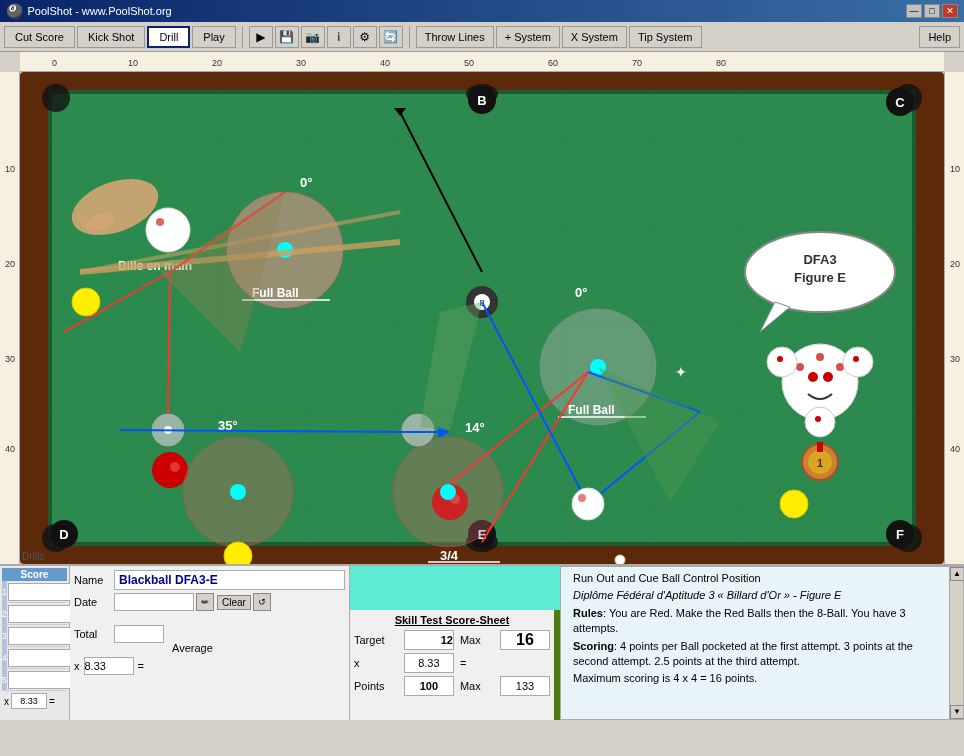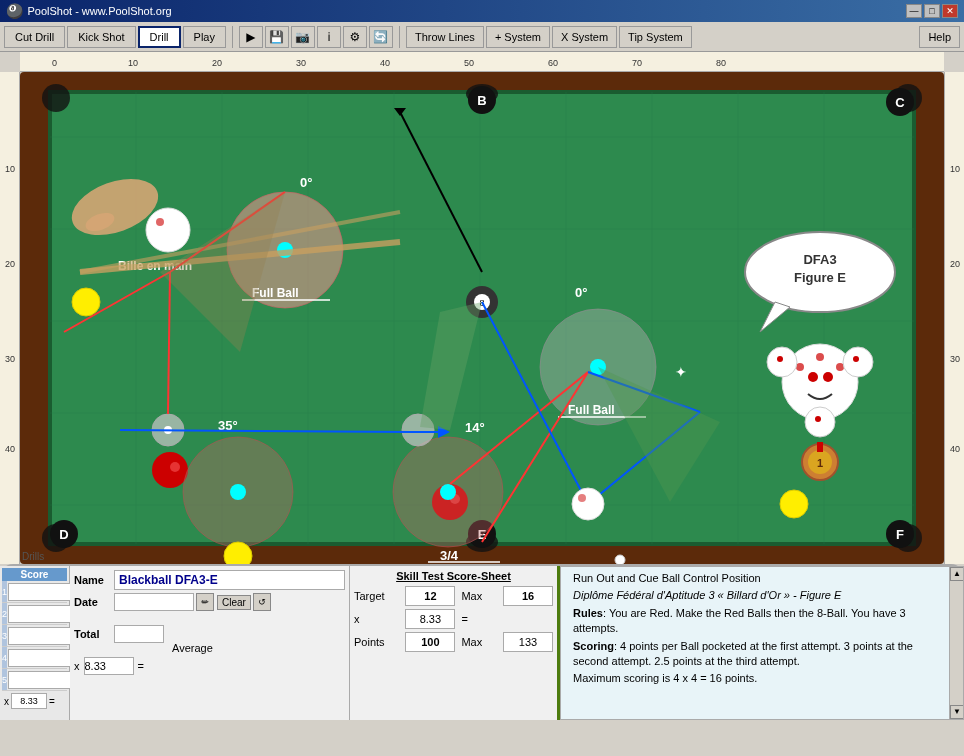--- a/index.html
+++ b/index.html
@@ -67,21 +67,20 @@
       cursor: pointer;
       display: flex; align-items: center;
     }
 
     
     .bottom-panel {
       height: 156px;
       background: #5eead4;
       border-top: 2px solid #aaa;
       display: flex;
-      border-radius: 13px;
     }
     .score-panel {
       width: 70px;
       background: #e8e8e8;
       border-right: 1px solid #aaa;
       padding: 2px;
     }
     .score-header {
       background: #6699cc;
       color: white;
@@ -122,21 +121,21 @@
       background: #f0f0f0;
     }
     .info-field {
       display: flex;
       align-items: center;
       margin-bottom: 3px;
       font-size: 11px;
     }
     .info-label {
       width: 40px;
-      font-weight: bold;
+      font-weight: normal;
     }
     .info-value {
       flex: 1;
       height: 18px;
       border: 1px solid #aaa;
       background: white;
       padding: 0 2px;
       font-size: 11px;
       font-weight: bold;
       color: #00008b;
@@ -153,22 +152,23 @@
       font-size: 10px;
       background: #d4d0c8;
       border: 1px solid #888;
       padding: 1px 4px;
       cursor: pointer;
     }
 
     .score-sheet-panel {
       width: 210px;
       padding: 4px;
-      border-right: 3px solid #4d7c0f;
+      border-right: 6px solid #4d7c0f;
       background: #f0f0f0;
+      margin-top: 44px;
     }
     .score-sheet-title {
       font-size: 11px;
       font-weight: bold;
       text-align: center;
       margin-bottom: 4px;
       text-decoration: underline;
     }
 
     .description-panel {
@@ -191,21 +191,21 @@
     <span>PoolShot - www.PoolShot.org</span>
   </div>
   <div class="title-bar-controls">
     <div class="title-bar-btn">—</div>
     <div class="title-bar-btn">□</div>
     <div class="title-bar-btn" style="background:#c0392b;color:white;">✕</div>
   </div>
 </div>
 
 <div class="menu-bar">
-  <button class="menu-btn">Cut Drill</button>
+  <button class="menu-btn">Cut Score</button>
   <button class="menu-btn">Kick Shot</button>
   <button class="menu-btn active">Drill</button>
   <button class="menu-btn">Play</button>
   <div class="menu-separator"></div>
   <div class="toolbar-icon">▶</div>
   <div class="toolbar-icon">💾</div>
   <div class="toolbar-icon">📷</div>
   <div class="toolbar-icon">ℹ</div>
   <div class="toolbar-icon">⚙</div>
   <div class="toolbar-icon">🔄</div>
@@ -477,23 +477,23 @@
       <span style="margin-right:4px;">x</span>
       <input style="width: 50px; height: 18px; border: 1px solid rgb(170, 170, 170); font-size: 11px;" value="8.33" type="text">
       <span style="margin-left:4px;">=</span>
     </div>
   </div>
 
   <div class="score-sheet-panel">
     <div class="score-sheet-title">Skill Test Score-Sheet</div>
     <div style="display:grid;grid-template-columns:auto 50px auto 50px;gap:3px 6px;align-items:center;font-size:11px;">
       <span>Target</span>
-      <input style="height: 20px; border: 1px solid rgb(170, 170, 170); text-align: center; font-size: 11px; font-weight: bold;" value="12" type="text">
+      <input style="height: 20px; border: 1px solid rgb(170, 170, 170); text-align: right; font-size: 11px; font-weight: bold;" value="12" type="text">
       <span>Max</span>
-      <input style="height: 20px; border: 1px solid rgb(170, 170, 170); text-align: center; font-size: 11px; font-weight: bold;" value="16" type="text">
+      <input style="height: 20px; border: 1px solid rgb(170, 170, 170); text-align: center; font-size: 16px; font-weight: bold;" value="16" type="text">
 
       <span>x</span>
       <input style="height: 20px; border: 1px solid rgb(170, 170, 170); text-align: center; font-size: 11px;" value="8.33" type="text">
       <span>=</span>
       <span></span>
 
       <span>Points</span>
       <input style="height: 20px; border: 1px solid rgb(170, 170, 170); text-align: center; font-size: 11px; font-weight: bold;" value="100" type="text">
       <span>Max</span>
       <input style="height: 20px; border: 1px solid rgb(170, 170, 170); text-align: center; font-size: 11px; font-weight: normal;" value="133" type="text">

